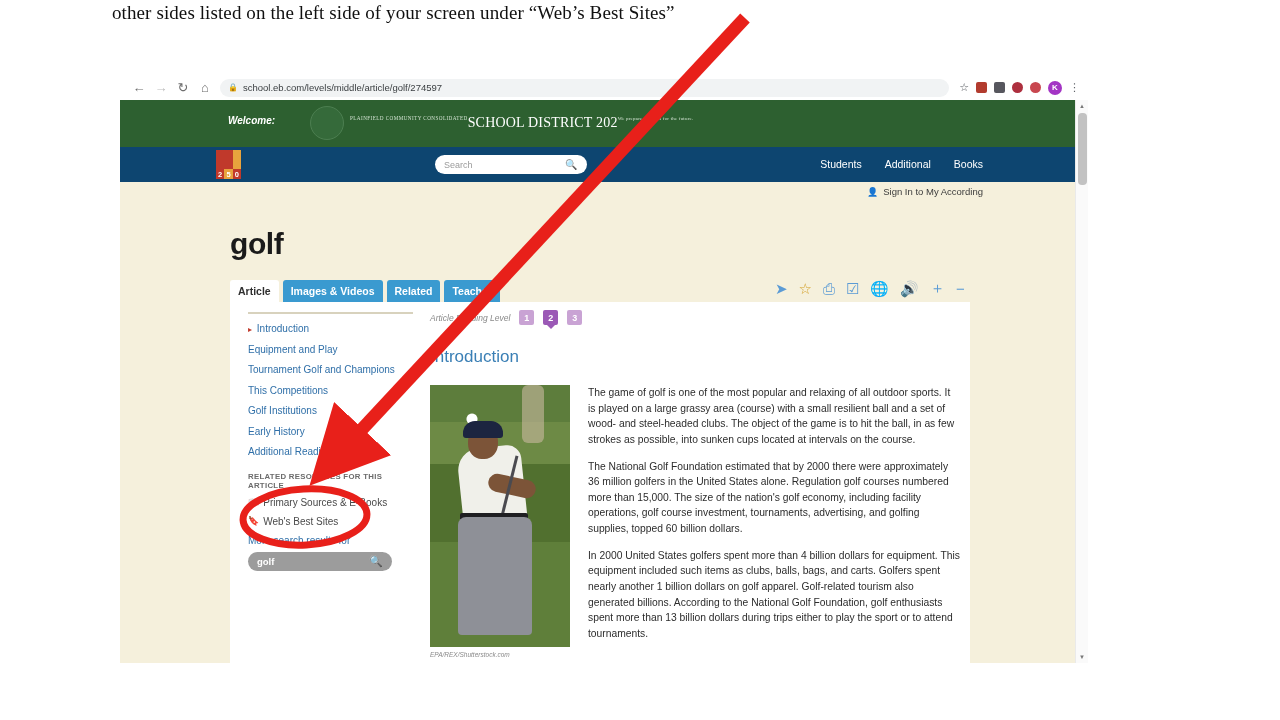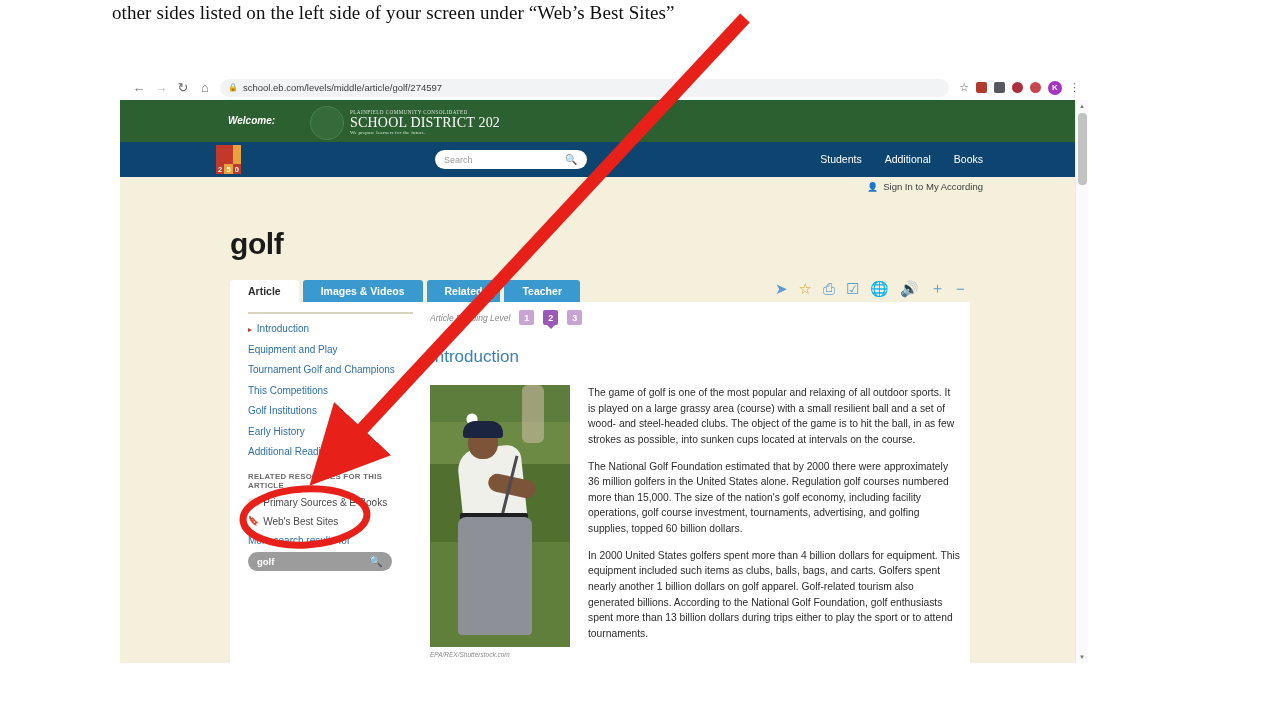--- a/index.html
+++ b/index.html
@@ -72,38 +72,38 @@
     background: #a334c4; color: #fff;
     font-size: 8px; display: flex; align-items: center; justify-content: center;
     font-weight: bold;
   }
   .kebab { font-size: 11px; color: #5f6368; letter-spacing: 0; }
 
   
   .site { position: relative; width: 968px; height: 563px; background: #f5f0dc; }
 
   .greenbar {
-    height: 42px; background: #2d6030;
+    height: 47px; background: #2d6030;
     display: flex; align-items: center;
     position: relative;
   }
   .welcome {
     position: absolute; left: 108px; top: 15px;
     color: #ffffff; font-size: 10px; font-weight: bold; font-style: italic;
   }
   .district-logo {
     position: absolute; left: 190px; top: 6px;
     display: flex; align-items: center; gap: 6px;
   }
   .seal {
     width: 34px; height: 34px; border-radius: 50%;
     background: #3a7040; border: 1px solid #5d8f62;
     opacity: .65;
   }
-  .district-lines { display: flex; flex-direction: column; line-height: 1.05; }
+  .district-lines { display: flex; flex-direction: row; line-height: 1.05; }
   .d-l1 { font-size: 5.2px; color: #cfe0cf; letter-spacing: .4px; font-family: "Liberation Serif", serif; }
   .d-l2 { font-size: 14px; color: #ffffff; font-family: "Liberation Serif", serif; letter-spacing: .2px; }
   .d-l3 { font-size: 5px; color: #cfe0cf; font-family: "Liberation Serif", serif; letter-spacing: .2px; }
 
   .bluebar {
     height: 35px; background: #0d4570;
     position: relative;
     display: flex; align-items: center;
   }
   .brand-logo {
@@ -153,21 +153,21 @@
     position: absolute; left: 110px; top: 127px;
     font-size: 30px; font-weight: bold; color: #1a1a1a;
     letter-spacing: -.4px;
   }
 
   .tabs {
     position: absolute; left: 110px; top: 180px;
     display: flex; gap: 4px; align-items: flex-end;
   }
   .tab {
-    padding: 5px 18px 6px;
+    padding: 5px 8px 6px;
     font-size: 10.5px; font-weight: bold;
     border-radius: 3px 3px 0 0;
     background: #3a9ad0; color: #ffffff;
   }
   .tab.active { background: #ffffff; color: #2f2f2f; }
 
   .content-card {
     position: absolute; left: 110px; top: 202px;
     width: 740px; height: 361px;
     background: #ffffff;

